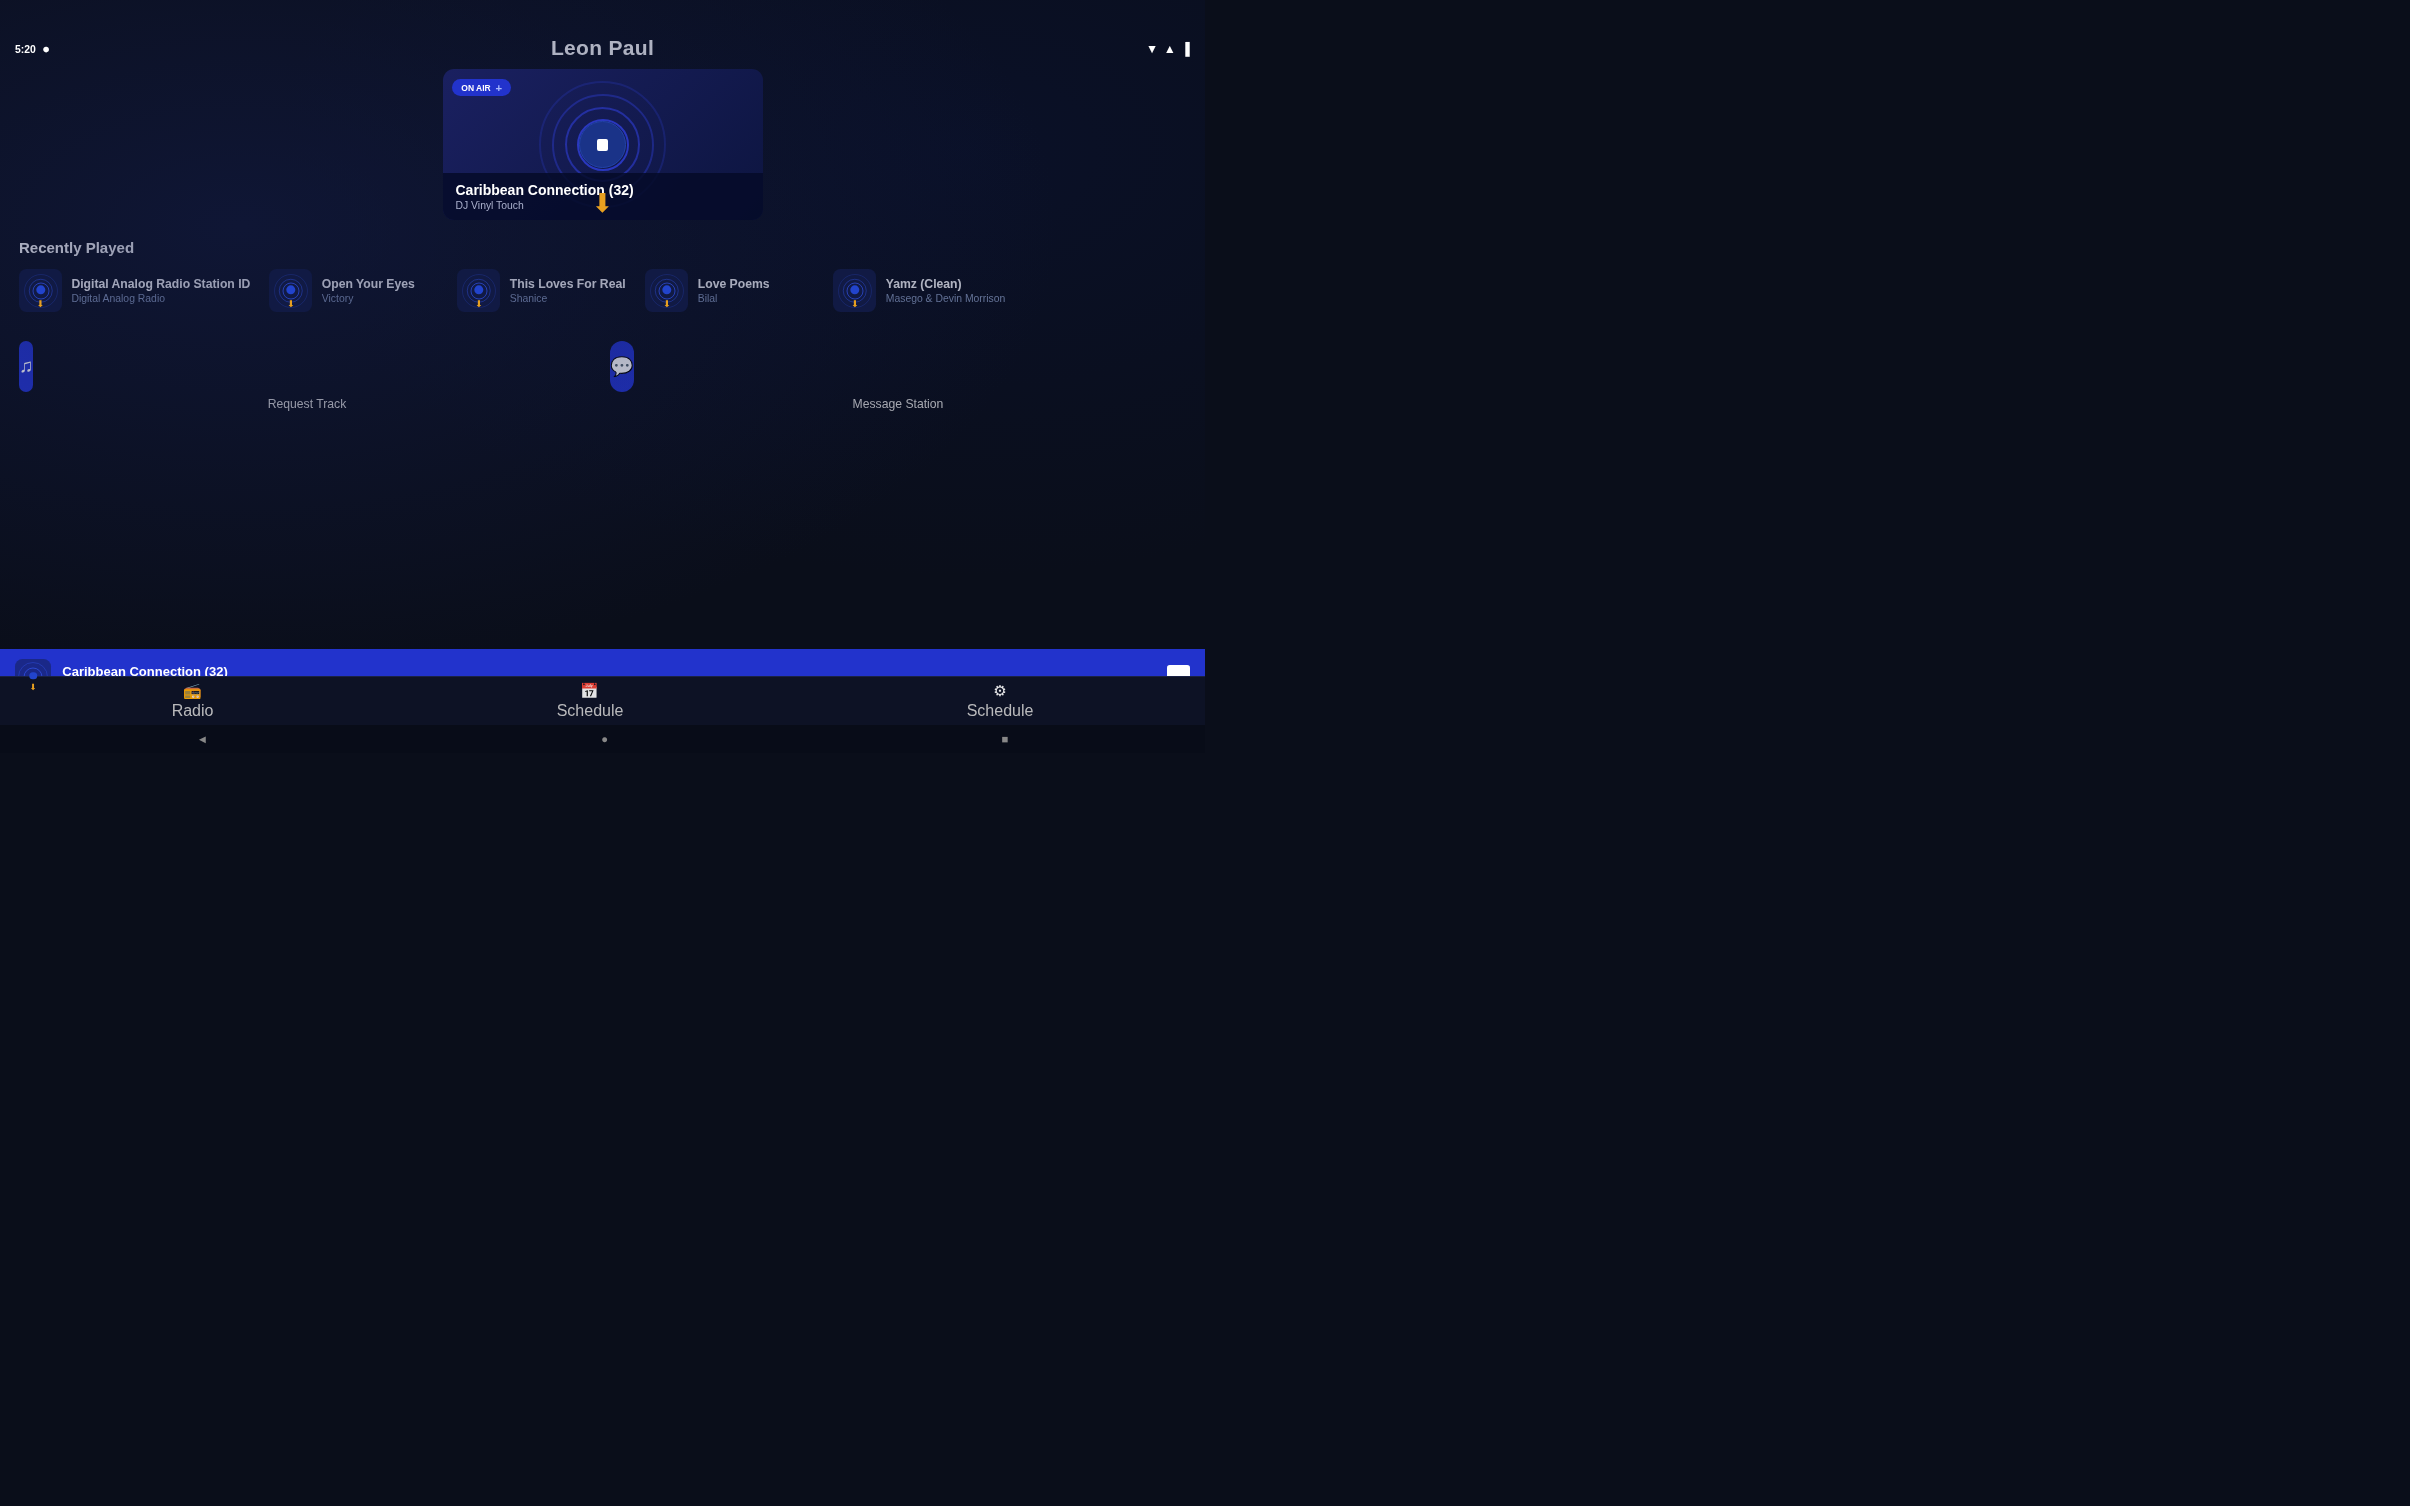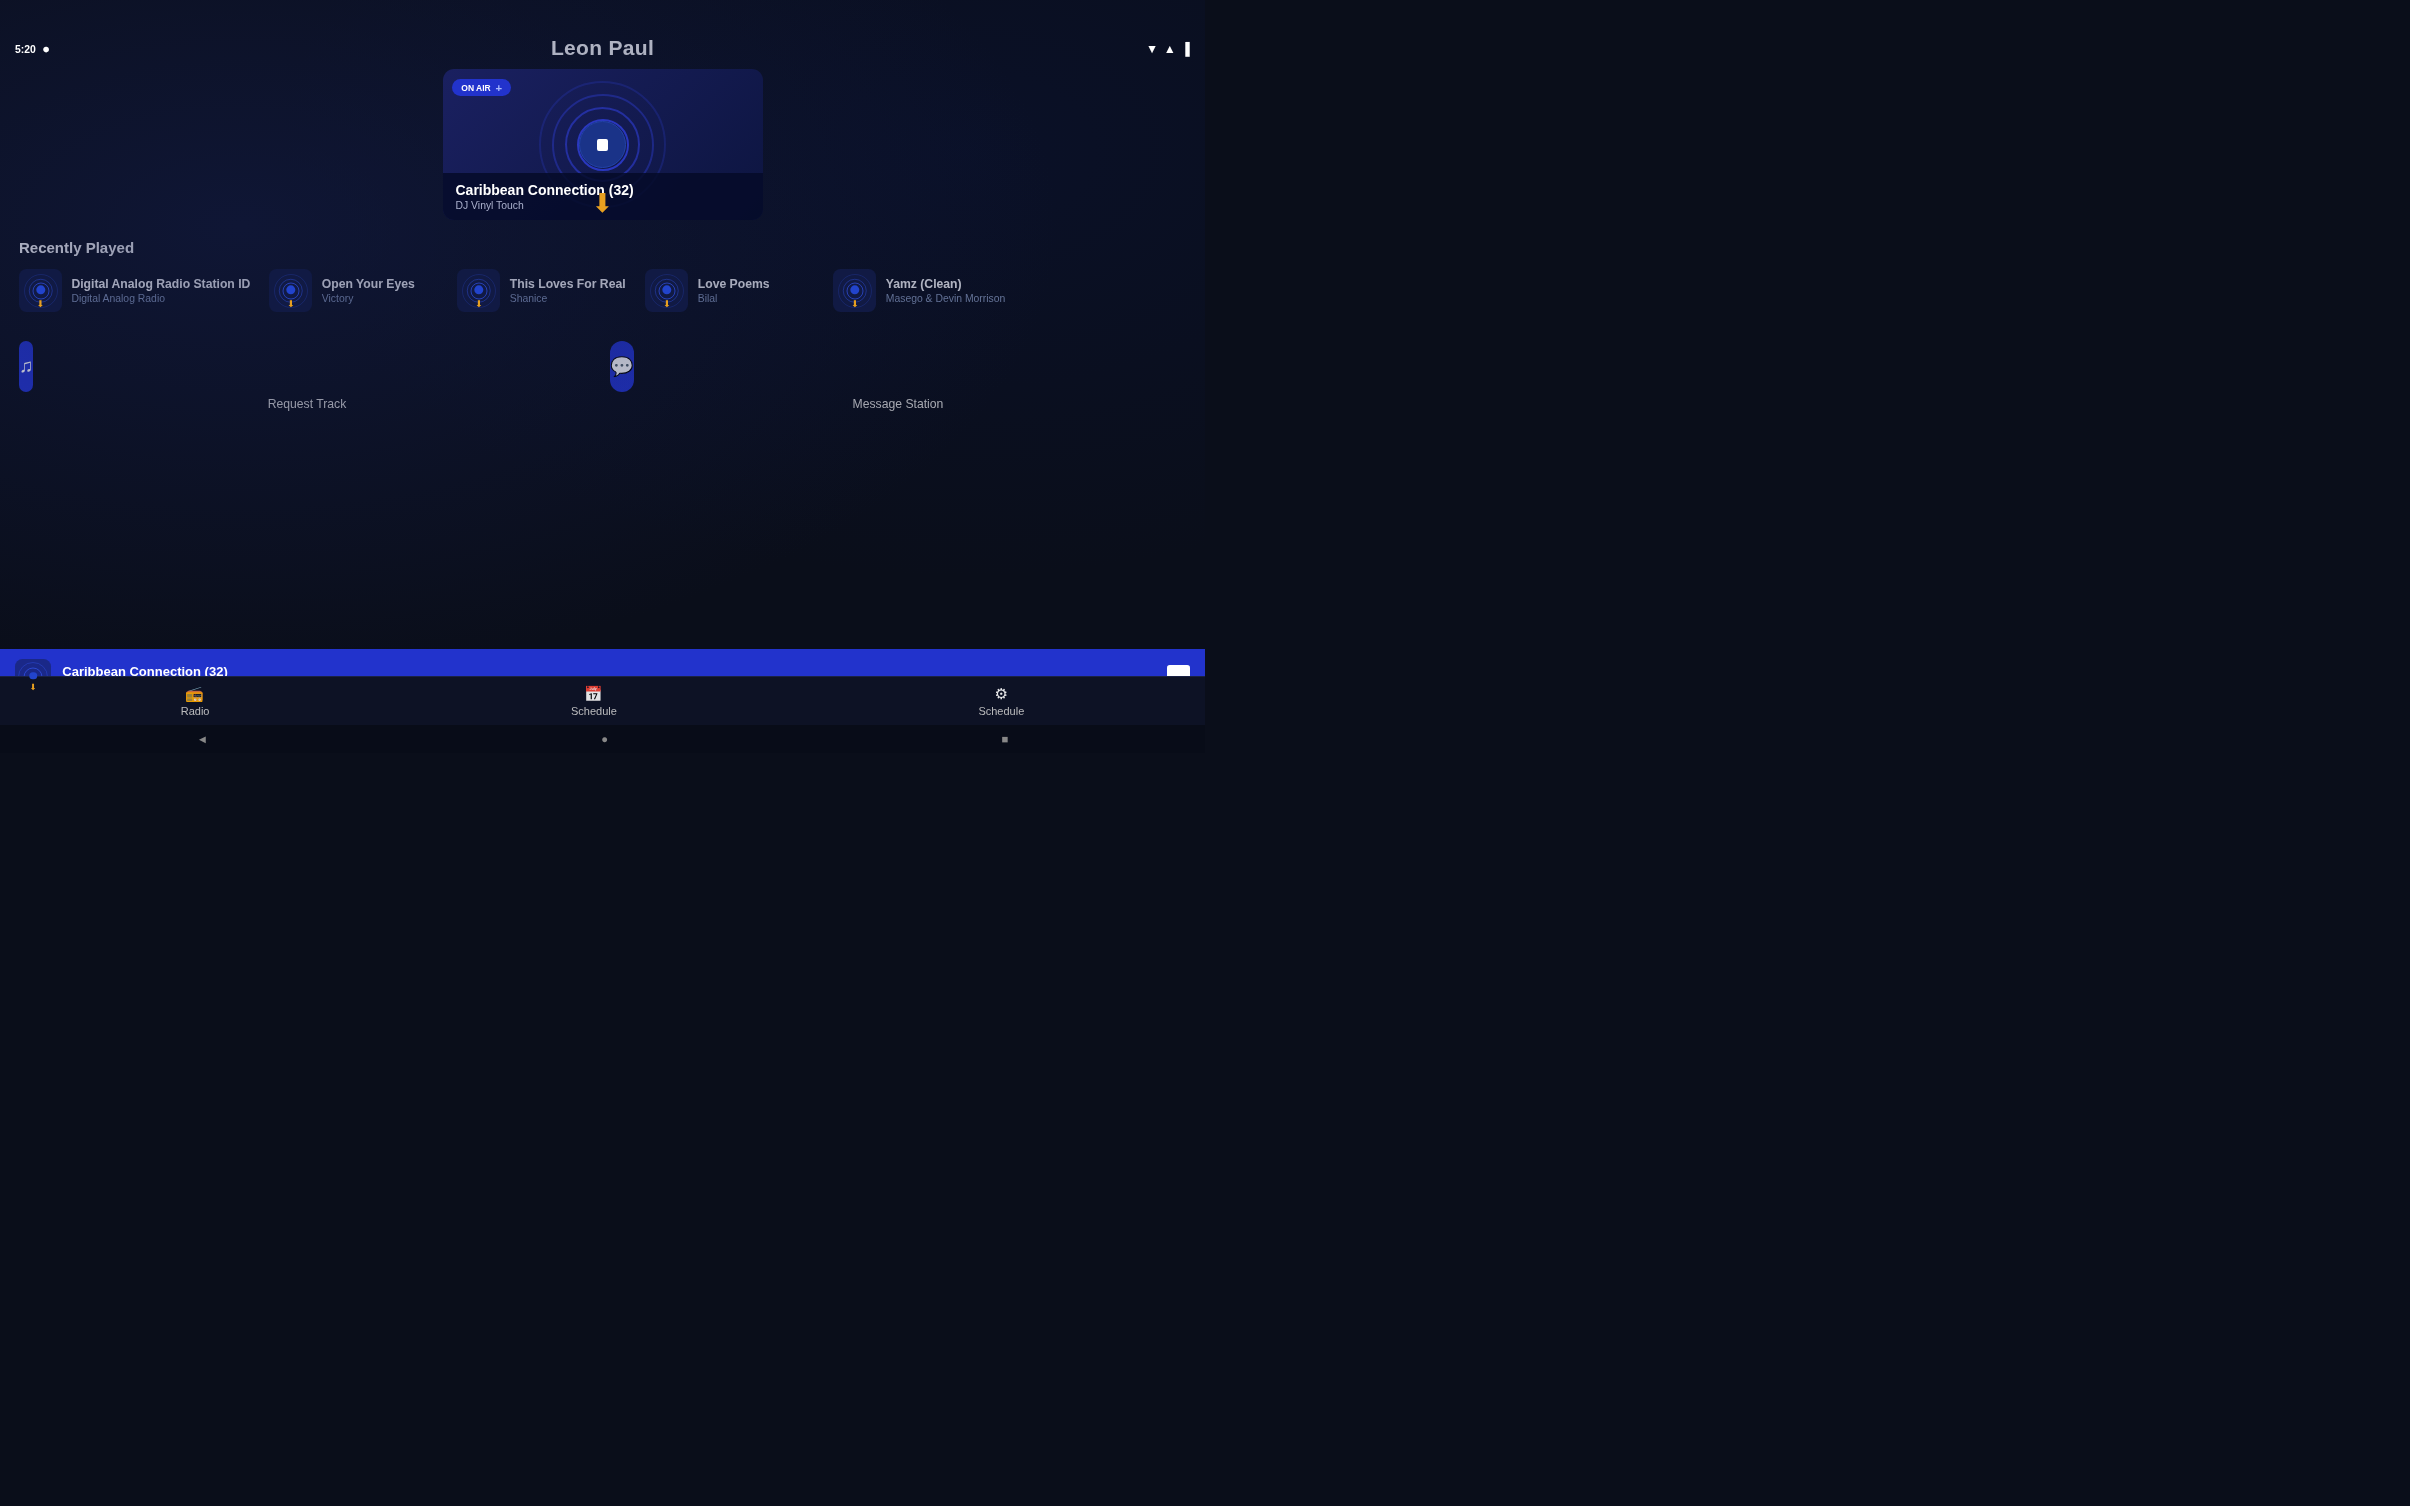--- a/index.html
+++ b/index.html
@@ -287,21 +287,21 @@
       flex-direction: column;
       align-items: center;
       gap: 1.9px;
       cursor: pointer;
       opacity: 0.9;
     }
     .nav-icon {
       font-size: 15px;
     }
     .nav-label {
-      font-size: 11px;
+      font-size: 16px;
       color: #ccc;
     }
 
     
     .sys-nav {
       position: absolute;
       bottom: 0; left: 0; right: 0;
       height: 28px;
       background: #080c18;
       display: flex;

